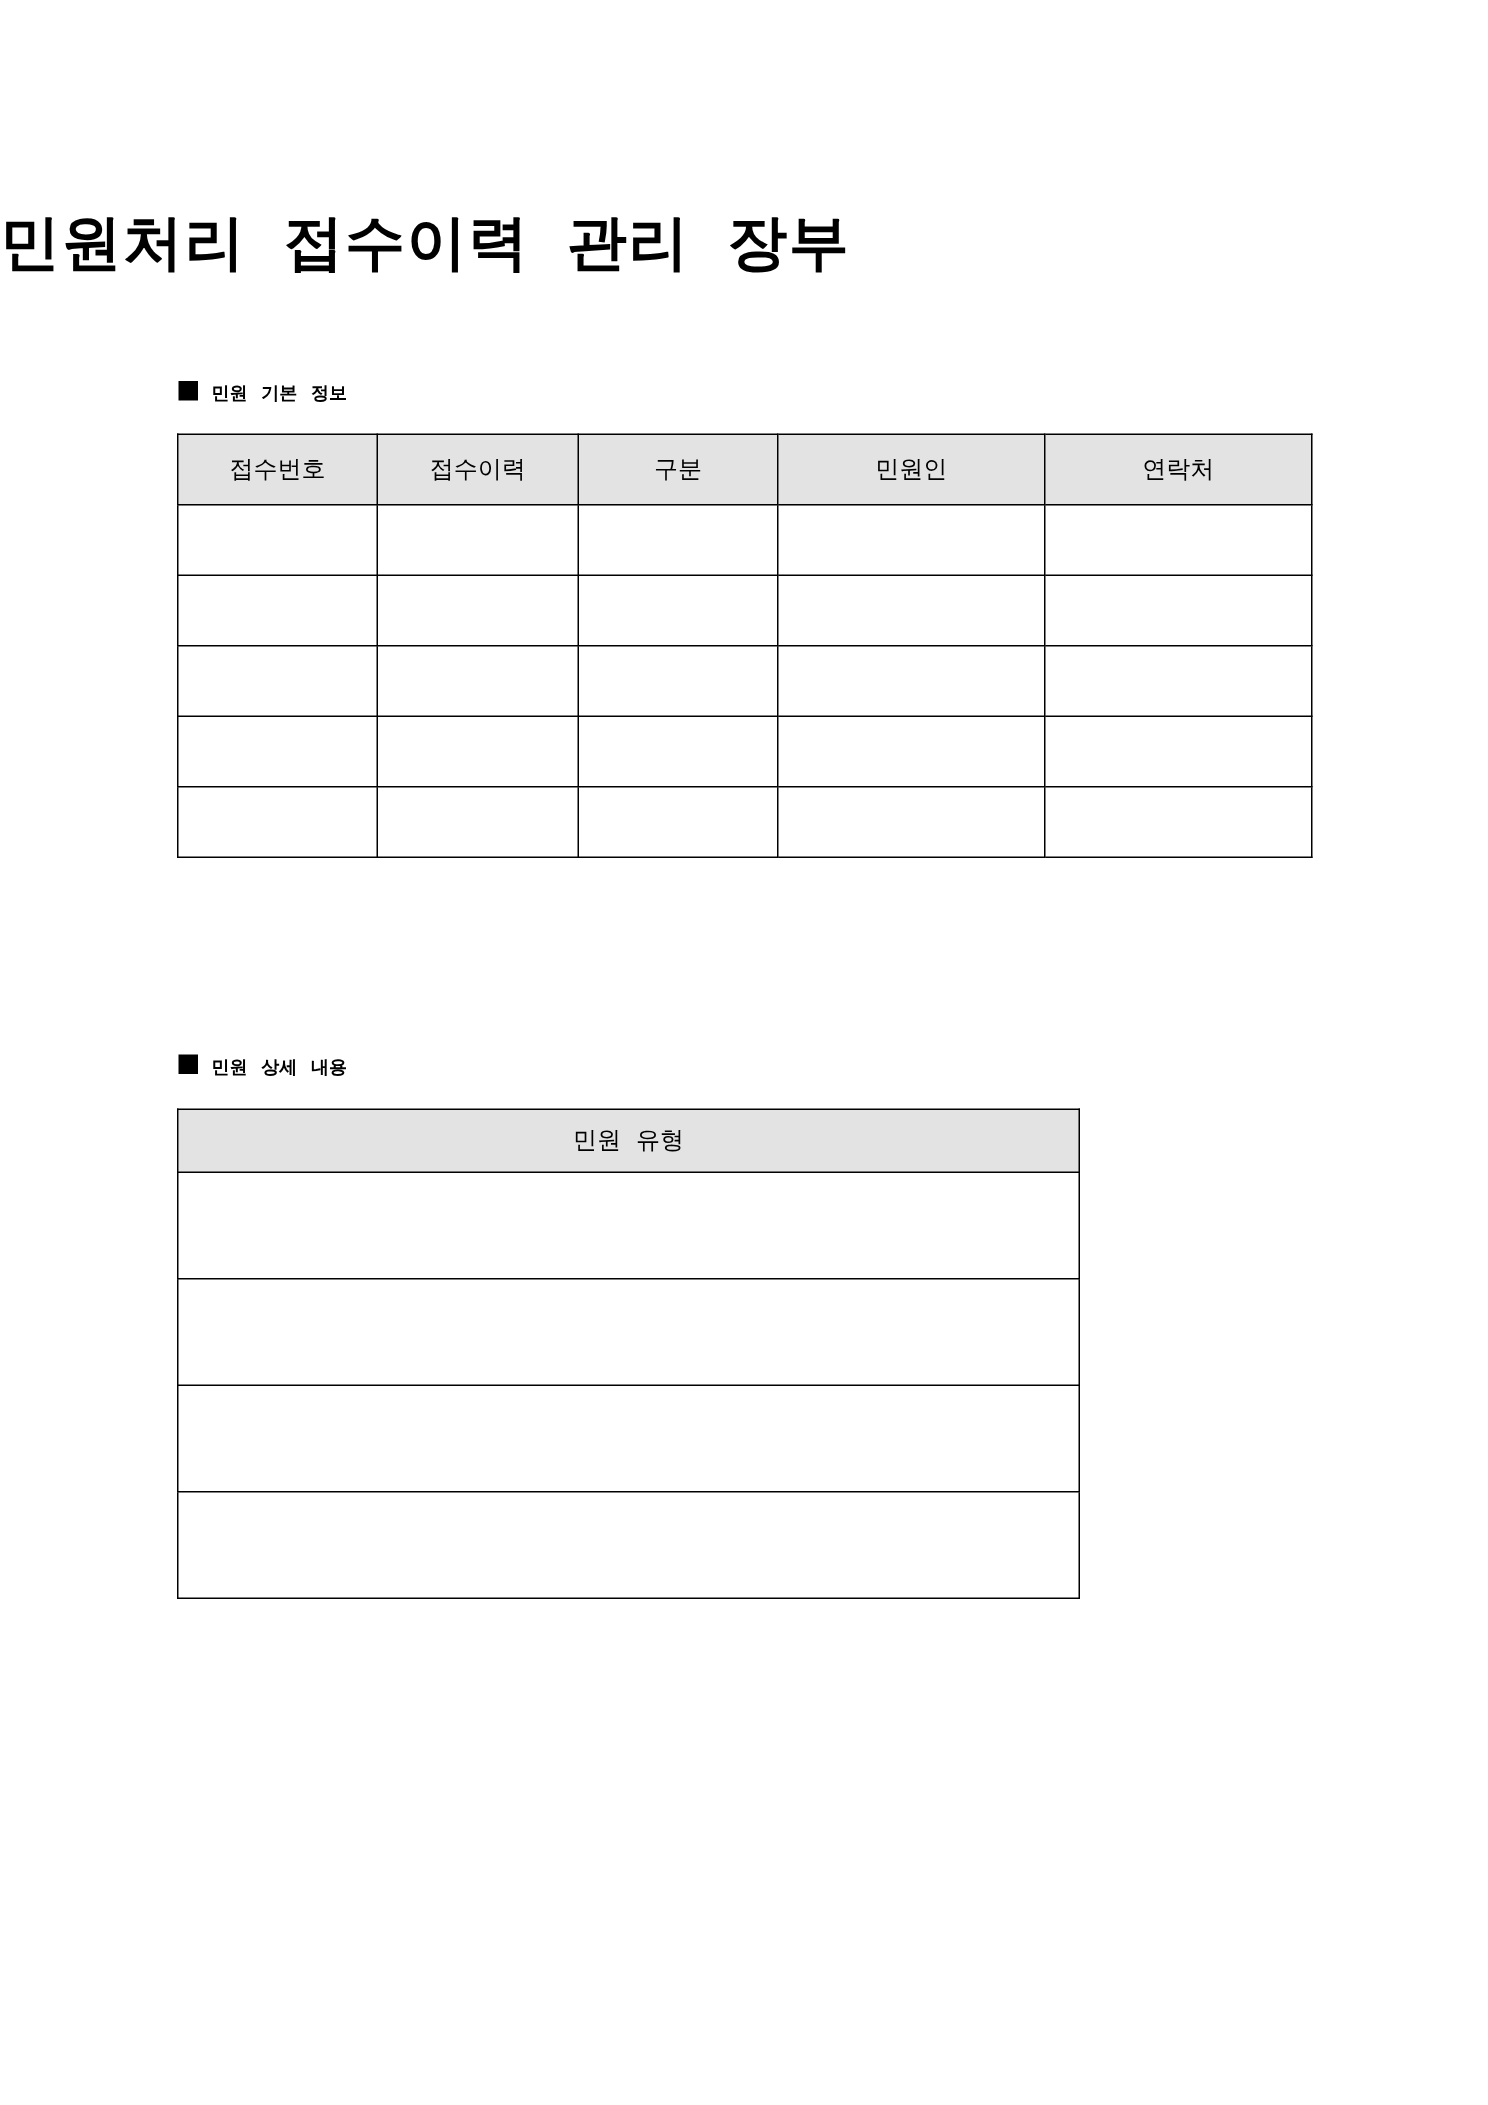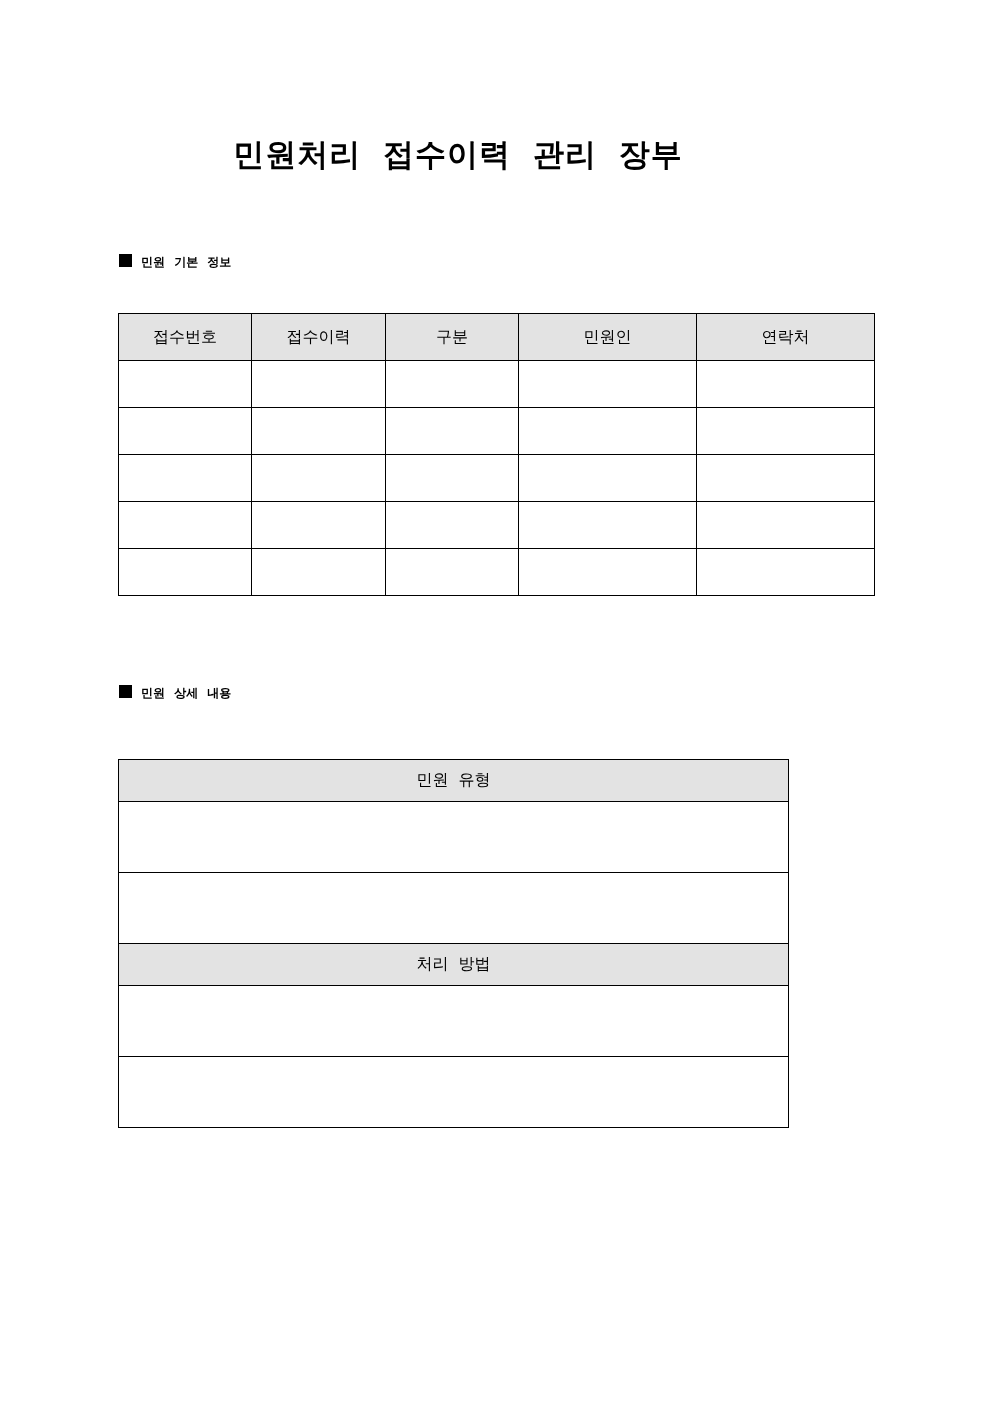--- a/index.html
+++ b/index.html
@@ -1,26 +1,26 @@
 <!DOCTYPE html>
 <html><head>
 <meta charset="utf-8">
 <style>
   html, body { margin:0; padding:0; background:#ffffff; }
   body { width:992px; height:1403px; position:relative; font-family:"DejaVu Sans", sans-serif; color:#000; }
-  .title { position:absolute; left:0; width:916px; top:134px; text-align:center; font-size:31px; font-weight:bold; word-spacing:10px; letter-spacing:1px; }
+  .title { position:absolute; left:0; width:916px; top:134px; font-size:40px; font-weight:bold; word-spacing:10px; letter-spacing:1px; }
   .section-heading { position:absolute; left:119px; font-size:12px; font-weight:bold; word-spacing:5px; }
   .section-heading .sq { display:inline-block; width:13px; height:13px; background:#000; margin-right:9px; vertical-align:-1px; }
   table { position:absolute; left:118px; border-collapse:collapse; table-layout:fixed; }
   td, th { border:1px solid #000; padding:0; font-weight:normal; font-size:16px; text-align:center; }
   th { background:#e3e3e3; }
-  #basic-table { top:289px; width:757px;margin-top:24px; }
+  #basic-table { top:289px; width:757px; }
   #basic-table th { height:46px; }
   #basic-table td { height:46px; }
-  #detail-table { top:739px; width:671px;margin-top:20px; }
+  #detail-table { top:739px; width:602px; }
   #detail-table th { height:41px; word-spacing:5px; }
   #detail-table td { height:70px; }
 </style>
 </head>
 <body>
 
 <div class="title">민원처리 접수이력 관리 장부</div>
 
 <div class="section-heading" style="top:254px;">
   <span class="sq"></span><span>민원 기본 정보</span>
@@ -75,38 +75,35 @@
     <tr>
       <td></td>
       <td></td>
       <td></td>
       <td></td>
       <td></td>
     </tr>
   </tbody>
 </table>
 
-<div class="section-heading" style="top:685px;">
+<div class="section-heading" style="top:703px;">
   <span class="sq"></span><span>민원 상세 내용</span>
 </div>
 
 <table id="detail-table">
   <tbody>
     <tr>
         <th>민원 유형</th>
       </tr>
     <tr>
         <td></td>
       </tr>
     <tr>
         <td></td>
       </tr>
     <tr>
-        <th>처리 방법</th>
-      </tr>
-    <tr>
         <td></td>
       </tr>
     <tr>
         <td></td>
       </tr>
   </tbody>
 </table>
 
 </body></html>

